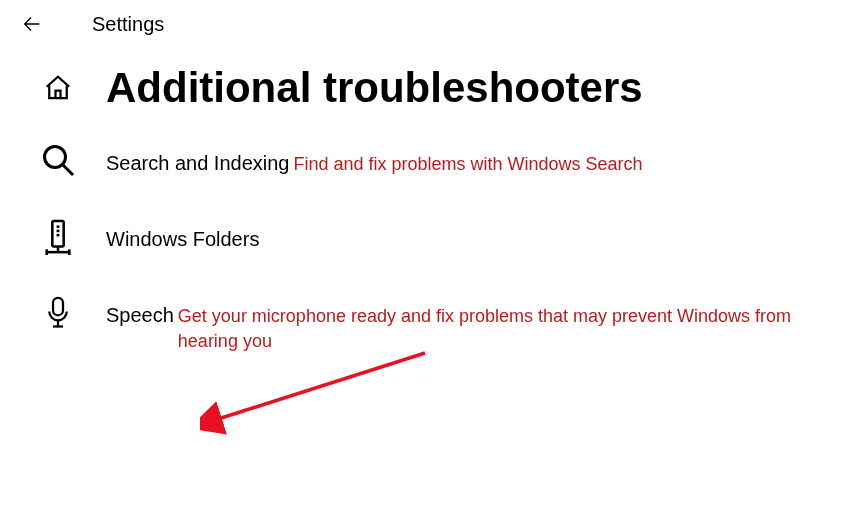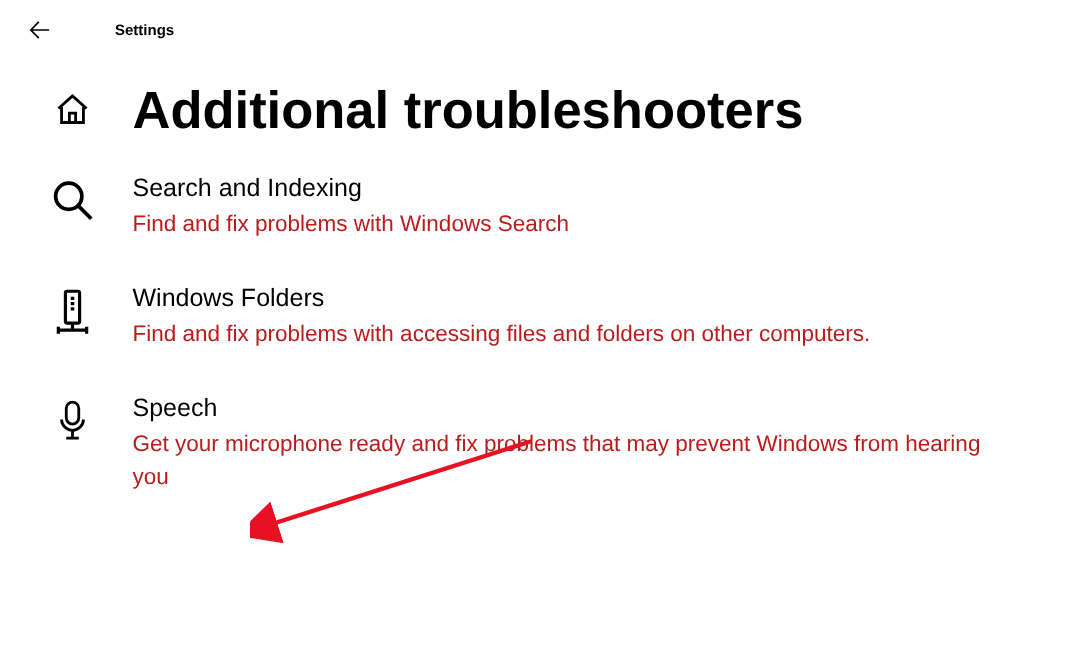--- a/index.html
+++ b/index.html
@@ -20,22 +20,22 @@
     }
     .back-btn {
       width: 24px;
       height: 24px;
       display: flex;
       align-items: center;
       justify-content: center;
       cursor: pointer;
     }
     .topbar-title {
-      font-size: 12px;
-      font-weight: 700;
+      font-size: 20px;
+      font-weight: 400;
       color: #000;
     }
     .content {
       padding: 20px 40px 0 40px;
     }
     .header-row {
       display: flex;
       align-items: center;
       gap: 30px;
       margin-bottom: 28px;
@@ -67,22 +67,23 @@
       width: 36px;
       min-width: 36px;
       height: 40px;
       display: flex;
       align-items: flex-start;
       justify-content: center;
       padding-top: 2px;
     }
     .item-text {
       display: flex;
-      flex-direction: column;
+      flex-direction: row;
       gap: 4px;
+      margin-top: 12px;
     }
     .item-title {
       font-size: 20px;
       font-weight: 400;
       color: #000;
     }
     .item-desc {
       font-size: 18px;
       font-weight: 400;
       color: #b91c1c;
@@ -141,21 +142,20 @@
           <line x1="11" y1="9" x2="13" y2="9"></line>
           <line x1="11" y1="12" x2="13" y2="12"></line>
           <line x1="12" y1="20" x2="12" y2="24"></line>
           <line x1="4" y1="24" x2="20" y2="24"></line>
           <line x1="4" y1="22" x2="4" y2="26"></line>
           <line x1="20" y1="22" x2="20" y2="26"></line>
         </svg>
       </div>
       <div class="item-text">
         <div class="item-title">Windows Folders</div>
-        <div class="item-desc">Find and fix problems with accessing files and folders on other computers.</div>
       </div>
     </div>
 
     <div class="item">
       <div class="item-icon">
         <svg width="30" height="40" viewBox="0 0 24 30" fill="none" stroke="#000" stroke-width="1.8">
           <rect x="8" y="2" width="8" height="14" rx="4"></rect>
           <path d="M5 13 A7 7 0 0 0 19 13"></path>
           <line x1="12" y1="20" x2="12" y2="25"></line>
           <line x1="8" y1="25" x2="16" y2="25"></line>

